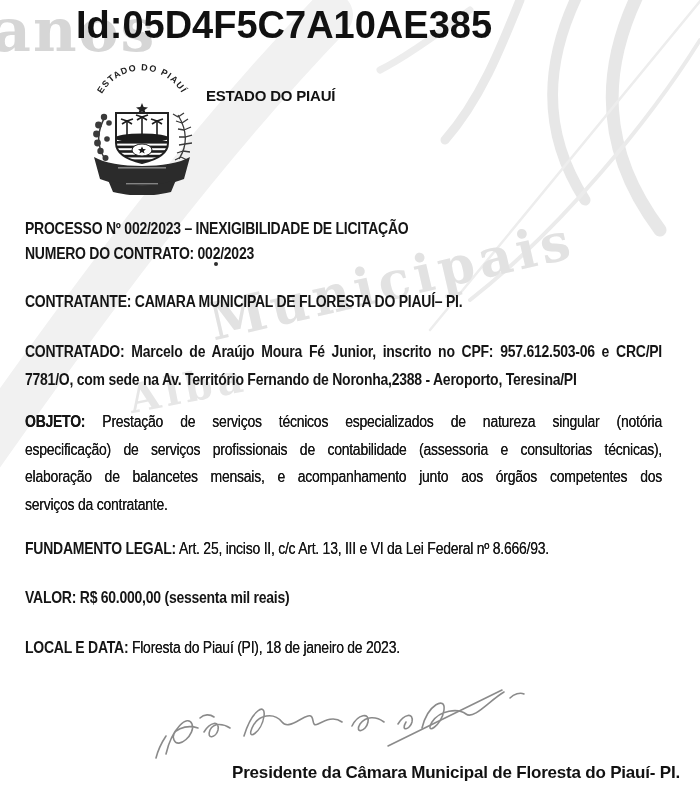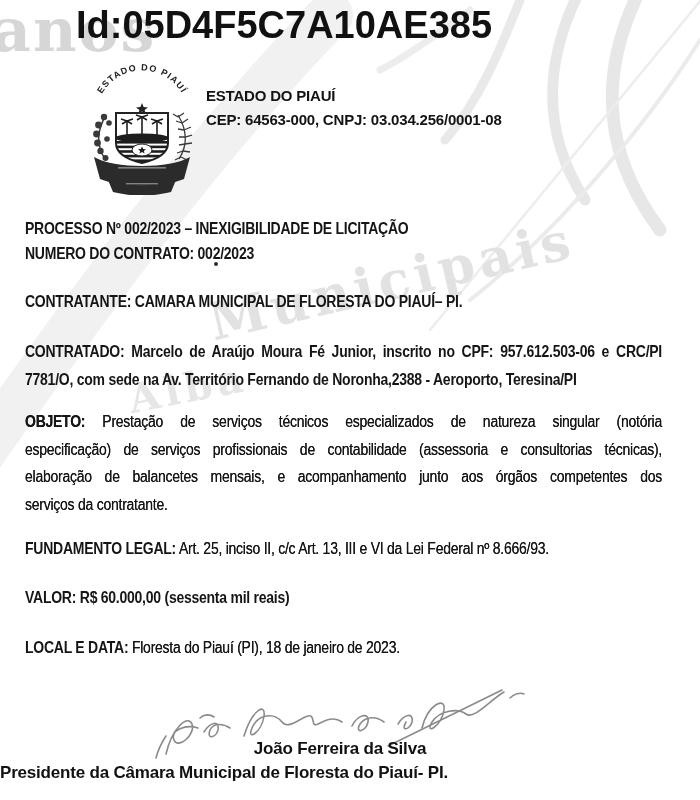--- a/index.html
+++ b/index.html
@@ -49,21 +49,21 @@
   .p-fundamento{top:534px;}
   .p-valor{top:583px;font-weight:700;}
   .p-local{top:633px;}
   .artifact-dot{position:absolute;left:214px;top:262px;width:4px;height:4px;background:#2e2e2e;border-radius:50%;}
   .sig-svg{position:absolute;left:148px;top:684px;}
   .sig-name{
     position:absolute;left:0;top:739px;width:680px;text-align:center;
     font-size:17px;font-weight:700;color:#111;letter-spacing:-0.2px;
   }
   .sig-role{
-    position:absolute;left:0;top:763px;width:680px;text-align:left;
+    position:absolute;left:0;top:763px;width:680px;text-align:right;
     font-size:17px;font-weight:700;color:#111;letter-spacing:-0.2px;
   }
 </style>
 </head>
 <body>
 
 <div class="layer" id="wm">
   <svg width="700" height="800" viewBox="0 0 700 800">
     <g fill="none" stroke-linecap="round">
       <path d="M -30,470 C 90,300 200,150 330,15" stroke="#f1f1f1" stroke-width="46"></path>
@@ -134,21 +134,20 @@
     <g>
       <path d="M12,102 C32,114 88,114 108,102 L102,124 C80,133 40,133 18,124 Z" fill="#2b2b2b"></path>
       <path d="M26,125 C50,132 70,132 94,125 L89,137 C66,142 54,142 31,137 Z" fill="#2b2b2b"></path>
       <rect x="36" y="112" width="48" height="1.6" fill="#9a9a9a" opacity="0.8"></rect>
       <rect x="44" y="128" width="32" height="1.4" fill="#9a9a9a" opacity="0.8"></rect>
     </g>
   </svg>
 
   <div class="org-block">
     <div>ESTADO DO PIAUÍ</div>
-    <div>CEP: 64563-000, CNPJ: 03.034.256/0001-08</div>
   </div>
 
   <div class="para p-processo">
     <div class="lline">PROCESSO Nº 002/2023 – INEXIGIBILIDADE DE LICITAÇÃO</div>
   </div>
 
   <div class="para p-numero">
     <div class="lline">NUMERO DO CONTRATO: 002/2023</div>
   </div>
   <div class="artifact-dot"></div>
@@ -188,16 +187,15 @@
       <path d="M56,48 C62,38 72,36 70,46 C68,54 58,56 62,46 C66,38 76,40 82,44"></path>
       <path d="M52,34 C56,30 62,30 66,33"></path>
       <path d="M96,52 C104,26 118,18 116,32 C114,48 98,58 104,44 C110,30 126,28 134,38 C140,46 152,34 160,32 C168,30 162,44 170,40 C178,36 186,32 194,38"></path>
       <path d="M204,42 C210,30 222,28 220,38 C218,48 206,50 212,40 C218,32 228,32 236,38"></path>
       <path d="M250,40 C256,30 266,28 264,38 C262,46 252,48 258,38"></path>
       <path d="M274,44 C280,20 298,12 296,26 C294,42 276,52 284,38 C292,26 310,24 318,30 C326,36 342,16 356,8"></path>
       <path d="M240,62 L354,6"></path>
       <path d="M362,14 C366,10 372,8 376,10"></path>
     </g>
   </svg>
-  <div class="sig-name">João Ferreira da Silva</div>
   <div class="sig-role">Presidente da Câmara Municipal de Floresta do Piauí- PI.</div>
 
 </div>
 
 </body></html>

